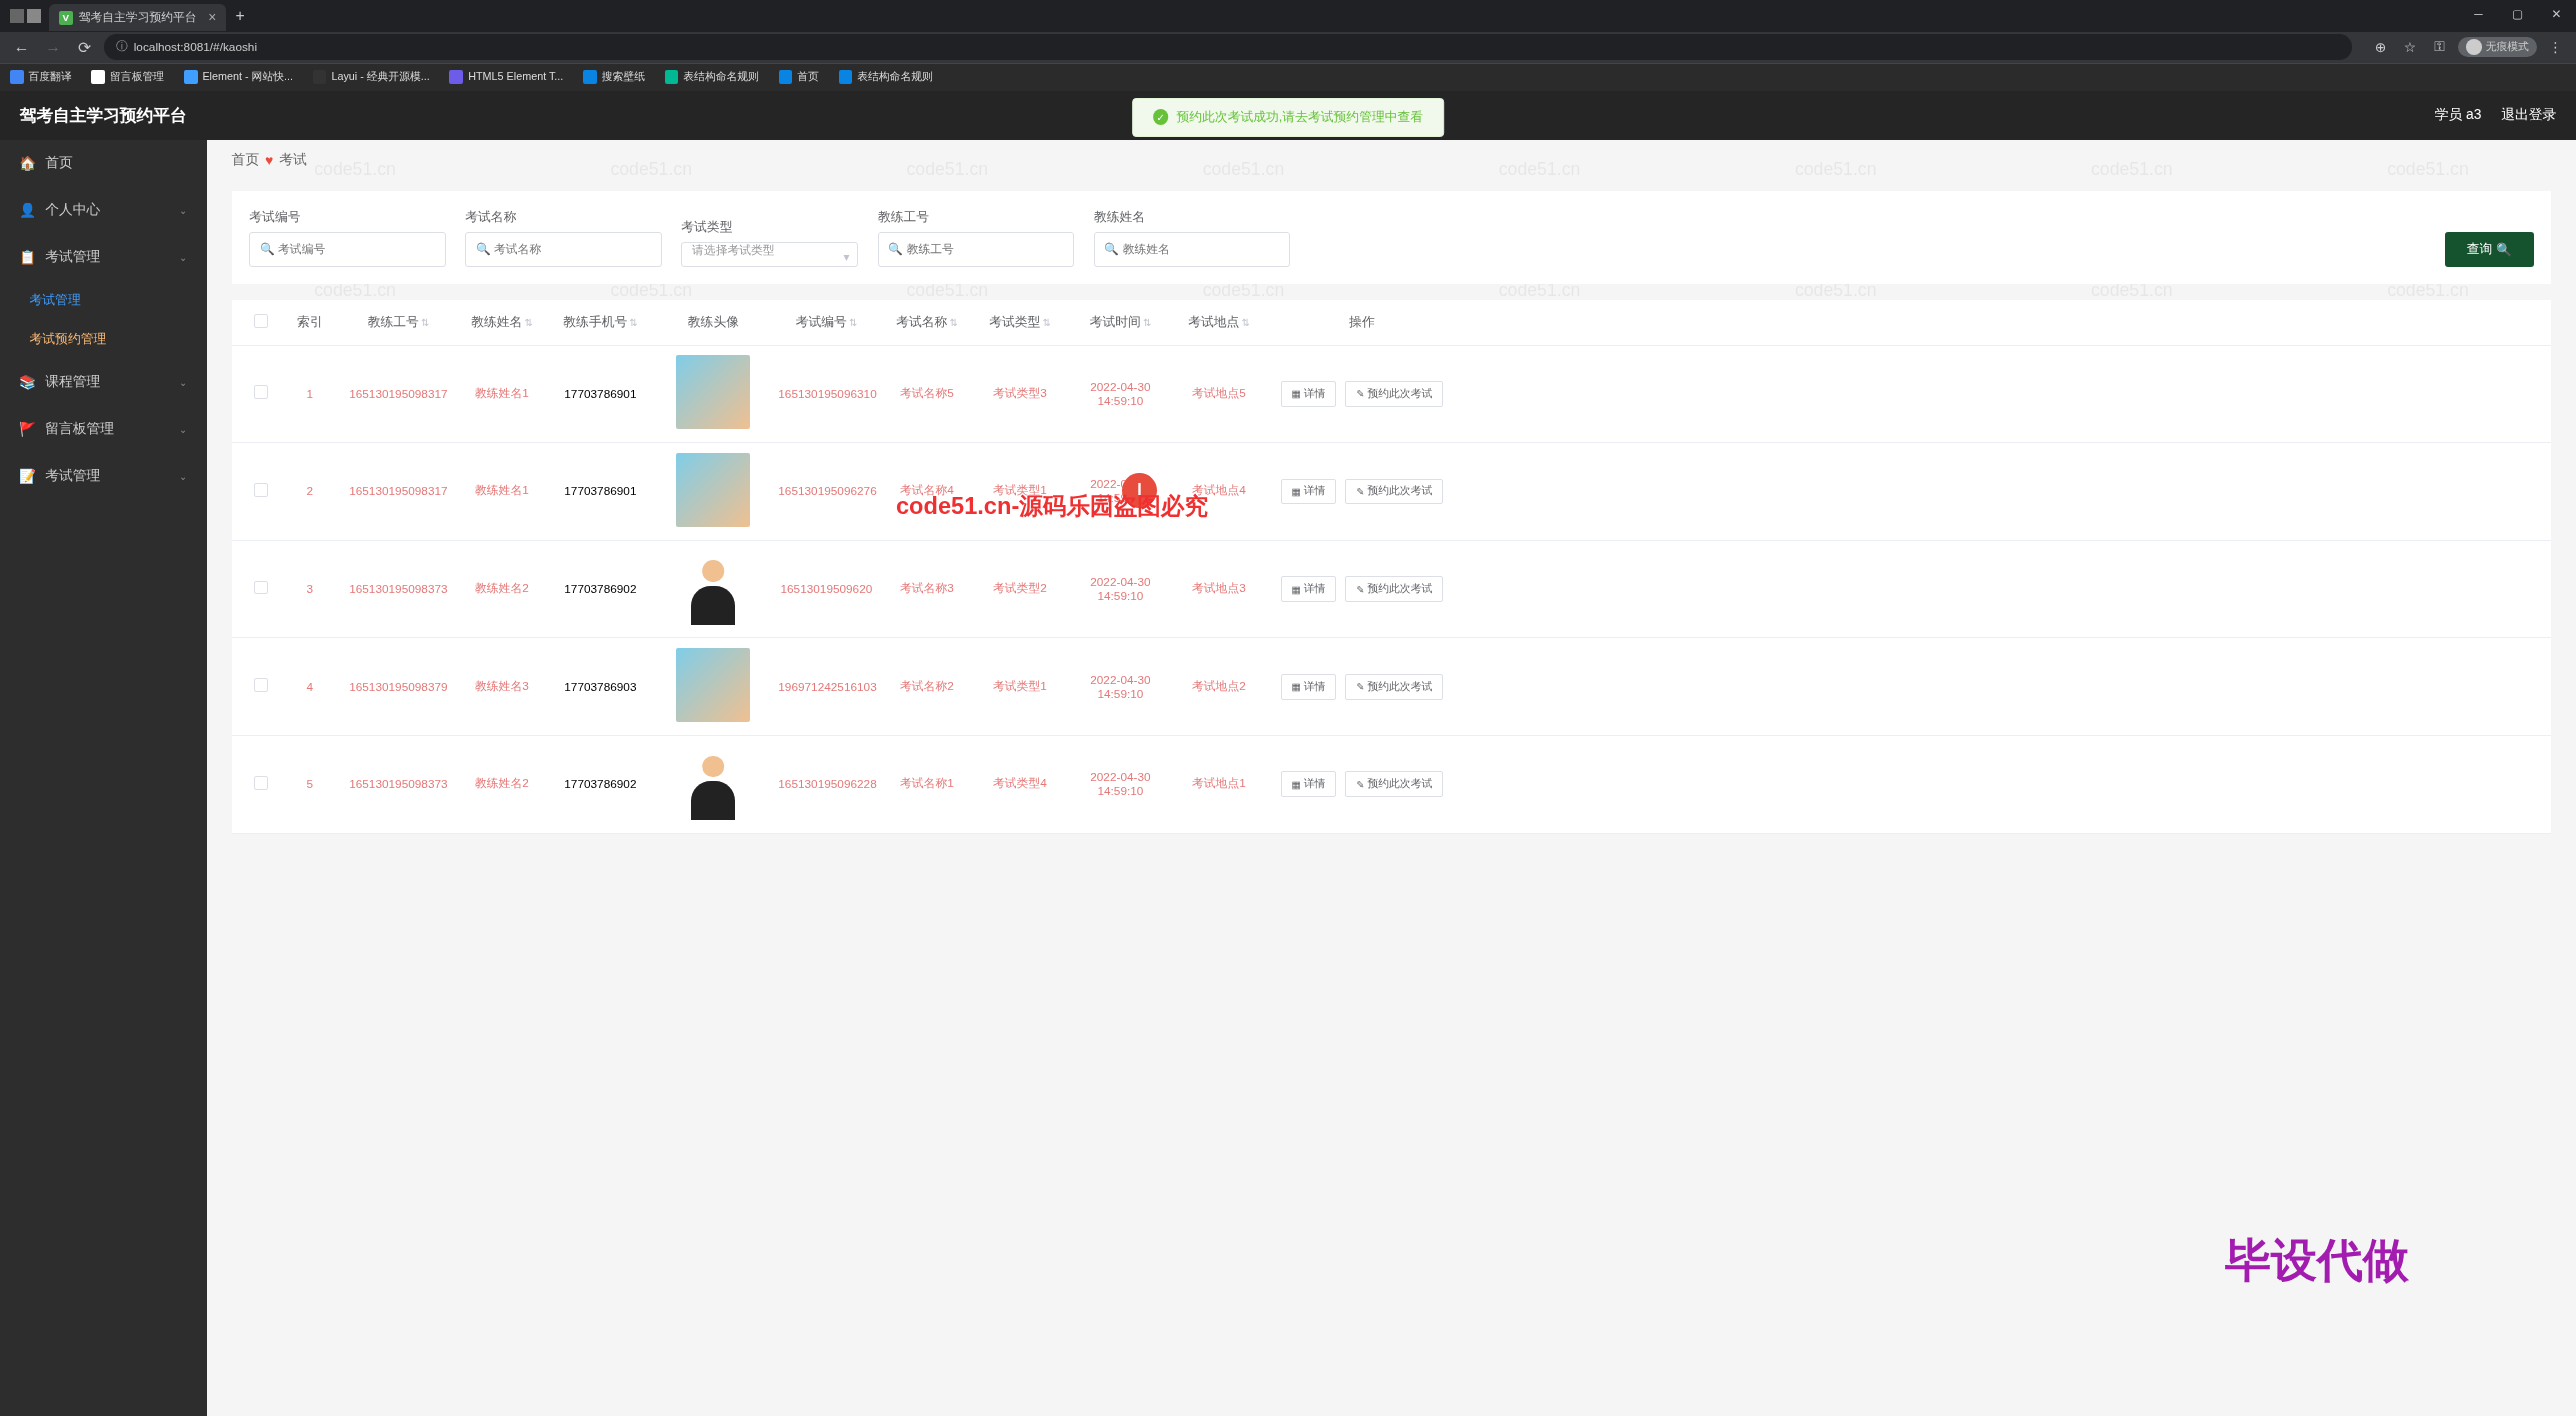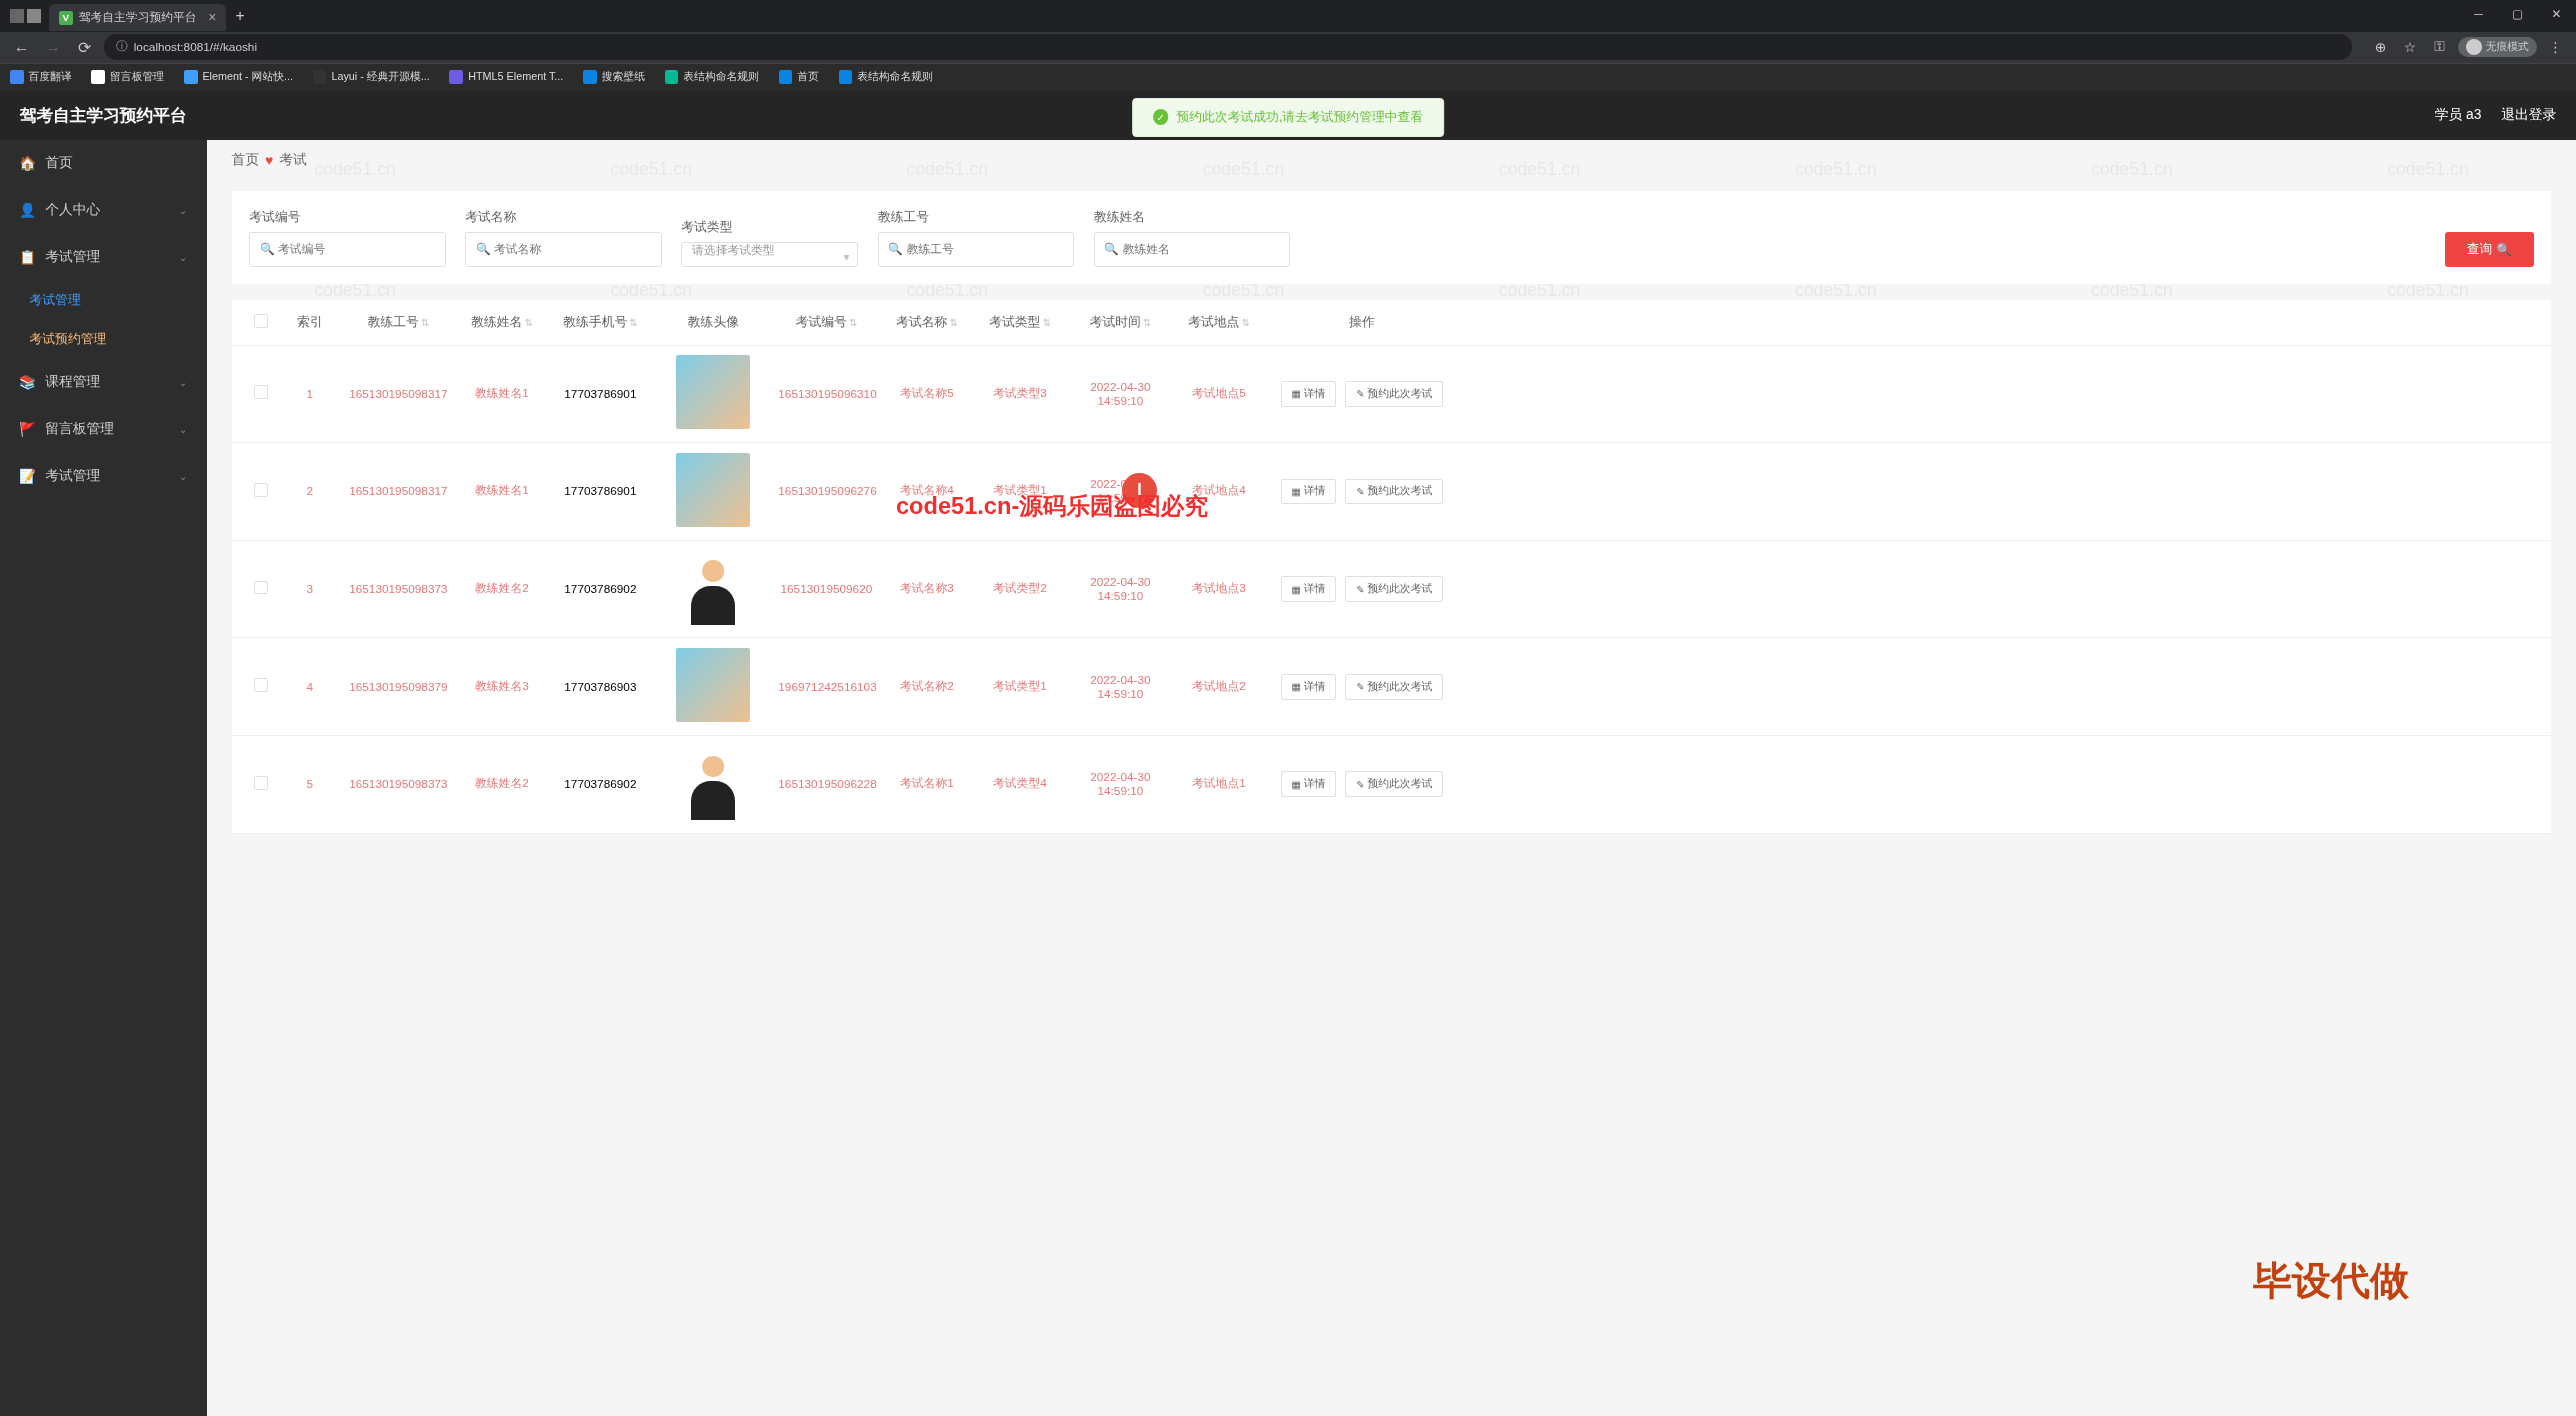--- a/index.html
+++ b/index.html
@@ -38,21 +38,21 @@
 .wm-row{display:flex;justify-content:space-around;padding:19.7px 0}
 .wm-text{color:#999;font-size:17.7px}
 .breadcrumb-bar{padding:11.8px 24.6px;font-size:13.8px;color:#666;display:flex;align-items:center;position:relative;z-index:2}
 .bc-heart{color:#e74c3c;margin:0 5.9px}
 .search-box{margin:9.8px 24.6px;padding:17.7px;background:#fff;display:flex;gap:19.7px;align-items:flex-end;flex-wrap:wrap;position:relative;z-index:2}
 .search-field{display:flex;flex-direction:column;min-width:177px}
 .search-label{font-size:12.8px;color:#606266;margin-bottom:5.9px}
 .search-input{height:35px;border:1px solid #dcdfe6;border-radius:3px;padding:0 29.5px 0 9.8px;font-size:11.8px;color:#999;outline:none}
 .search-select{height:25px;border:1px solid #dcdfe6;border-radius:3px;padding:0 23.6px 0 9.8px;font-size:11.8px;color:#999;position:relative}
 .search-select::after{content:'▾';position:absolute;right:7.9px;top:7.9px;color:#c0c4cc}
-.search-btn{background:#ef4444;color:#fff;border:none;height:35px;padding:0 21.6px;border-radius:3px;font-size:12.8px;margin-left:auto;display:flex;align-items:center}
+.search-btn{background:#14532d;color:#fff;border:none;height:35px;padding:0 21.6px;border-radius:3px;font-size:12.8px;margin-left:auto;display:flex;align-items:center}
 .search-btn-icon{margin-left:3.9px}
 .table-box{margin:15.7px 24.6px;background:#fff;position:relative;z-index:2}
 .table-head{display:flex;align-items:center;padding:13.8px 9.8px;border-bottom:1px solid #ebeef5;font-size:12.8px;color:#606266;font-weight:500}
 .th,.td{text-align:center;padding:0 5.9px}
 .col-check{width:39px}
 .col-idx{width:59px}
 .col-id{width:118px}
 .col-name{width:89px}
 .col-phone{width:108px}
 .col-avatar{width:118px}
@@ -70,21 +70,21 @@
 .avatar-person::after{content:'';position:absolute;top:9.8px;left:50%;transform:translateX(-50%);width:21.6px;height:21.6px;background:#f0c090;border-radius:50%}
 .avatar-person::before{content:'';position:absolute;bottom:0;left:50%;transform:translateX(-50%);width:44px;height:39px;background:#222;border-radius:19.7px 19.7px 0 0}
 .op-btn{border:1px solid #dcdfe6;background:#fff;padding:4.9px 9.8px;font-size:10.8px;color:#606266;margin:0 3px;border-radius:2px;display:inline-flex;align-items:center}
 .op-icon{margin-right:3px;font-size:9.8px}
 .toast{position:fixed;top:98px;left:50%;transform:translateX(-50%);background:#f0f9eb;border:1px solid #e1f3d8;color:#67c23a;padding:9.8px 19.7px;border-radius:3.9px;font-size:12.8px;display:flex;align-items:center;z-index:100}
 .toast-icon{width:15.7px;height:15.7px;background:#67c23a;border-radius:50%;margin-right:7.9px;color:#fff;display:flex;align-items:center;justify-content:center;font-size:9.8px}
 .checkbox{width:13.8px;height:13.8px;border:1px solid #dcdfe6;border-radius:2px;display:inline-block}
 .cursor-click{position:absolute;width:35px;height:35px;background:#e74c3c;border-radius:50%;z-index:50;display:flex;align-items:center;justify-content:center;color:#fff;font-weight:bold}
 .overlay-text{position:absolute;z-index:60;font-size:23.6px;font-weight:bold;pointer-events:none}
 .overlay-red{color:#f03030;top:399px;left:689px}
-.overlay-black{color:#c2410c;bottom:108px;right:167px;font-size:39px}
+.overlay-black{color:#a21caf;bottom:124px;right:167px;font-size:46px}
 .win-controls{position:fixed;top:0;right:0;display:flex;z-index:200}
 .win-btn{width:39px;height:27.6px;display:flex;align-items:center;justify-content:center;color:#ccc;font-size:11.8px}
 </style>
 </head>
 <body>
 
 <div class="win-controls">
   <div class="win-btn">─</div>
   <div class="win-btn">▢</div>
   <div class="win-btn">✕</div>

